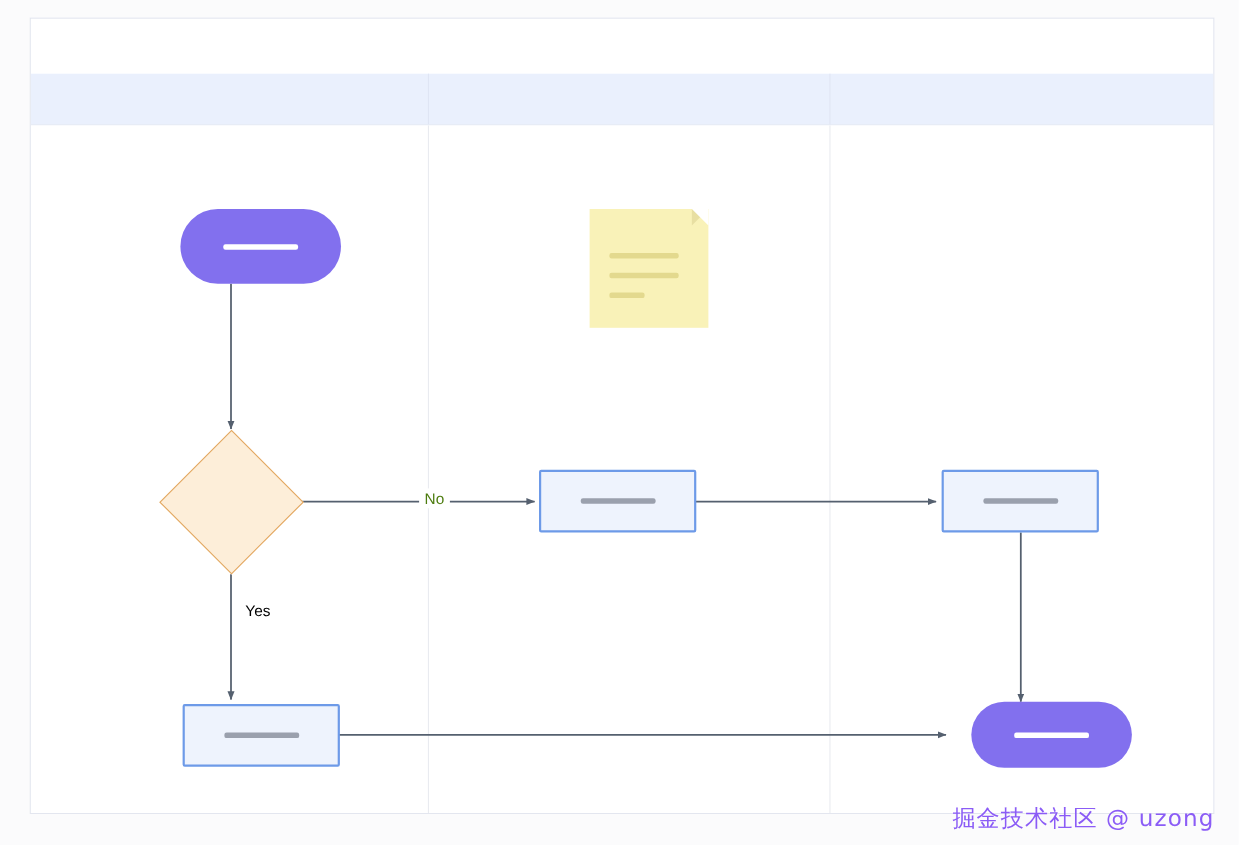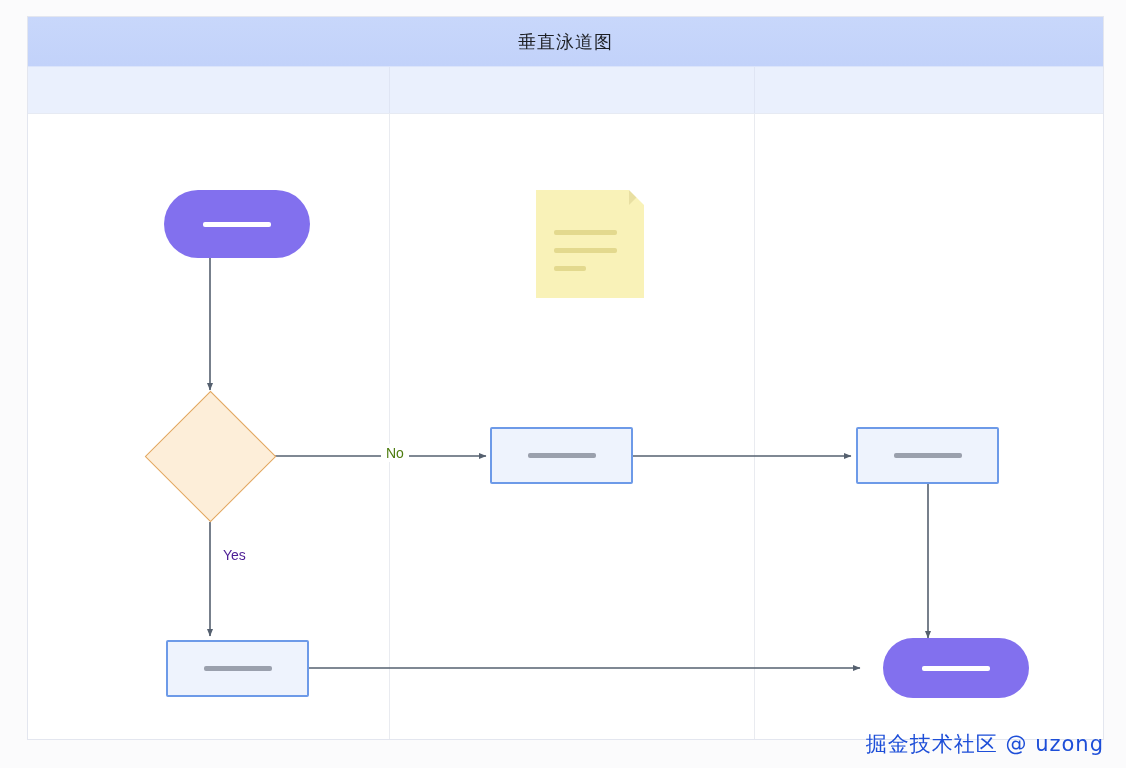--- a/index.html
+++ b/index.html
@@ -188,43 +188,40 @@
 
   .edge-label {
     position: absolute;
     font-size: 14px;
     font-family: "Liberation Sans", sans-serif;
     background: #ffffff;
     padding: 1px 5px;
     white-space: nowrap;
   }
   .edge-label.no  { color: #4d7c0f; }
-  .edge-label.yes { color: #4c1d95; }
+  .edge-label.yes { color: #000000; }
 
   
   #watermark {
     position: absolute;
     right: 22px;
     bottom: 10px;
     font-size: 21px;
-    color: #1d4ed8;
+    color: #8b5cf6;
     font-family: "DejaVu Sans", "Liberation Sans", sans-serif;
     letter-spacing: 1px;
     white-space: nowrap;
     user-select: none;
   }
 </style>
 </head>
 <body>
 
 <div id="diagram-card">
 
-  <div id="title-band">
-    <span id="title-text">垂直泳道图</span>
-  </div>
 
   <div id="lane-header-band">
     <div class="lane-header" style="width:361px">
       <span></span>
     </div>
     <div class="lane-header" style="width:365px">
       <span></span>
     </div>
     <div class="lane-header" style="width:349px">
       <span></span>

